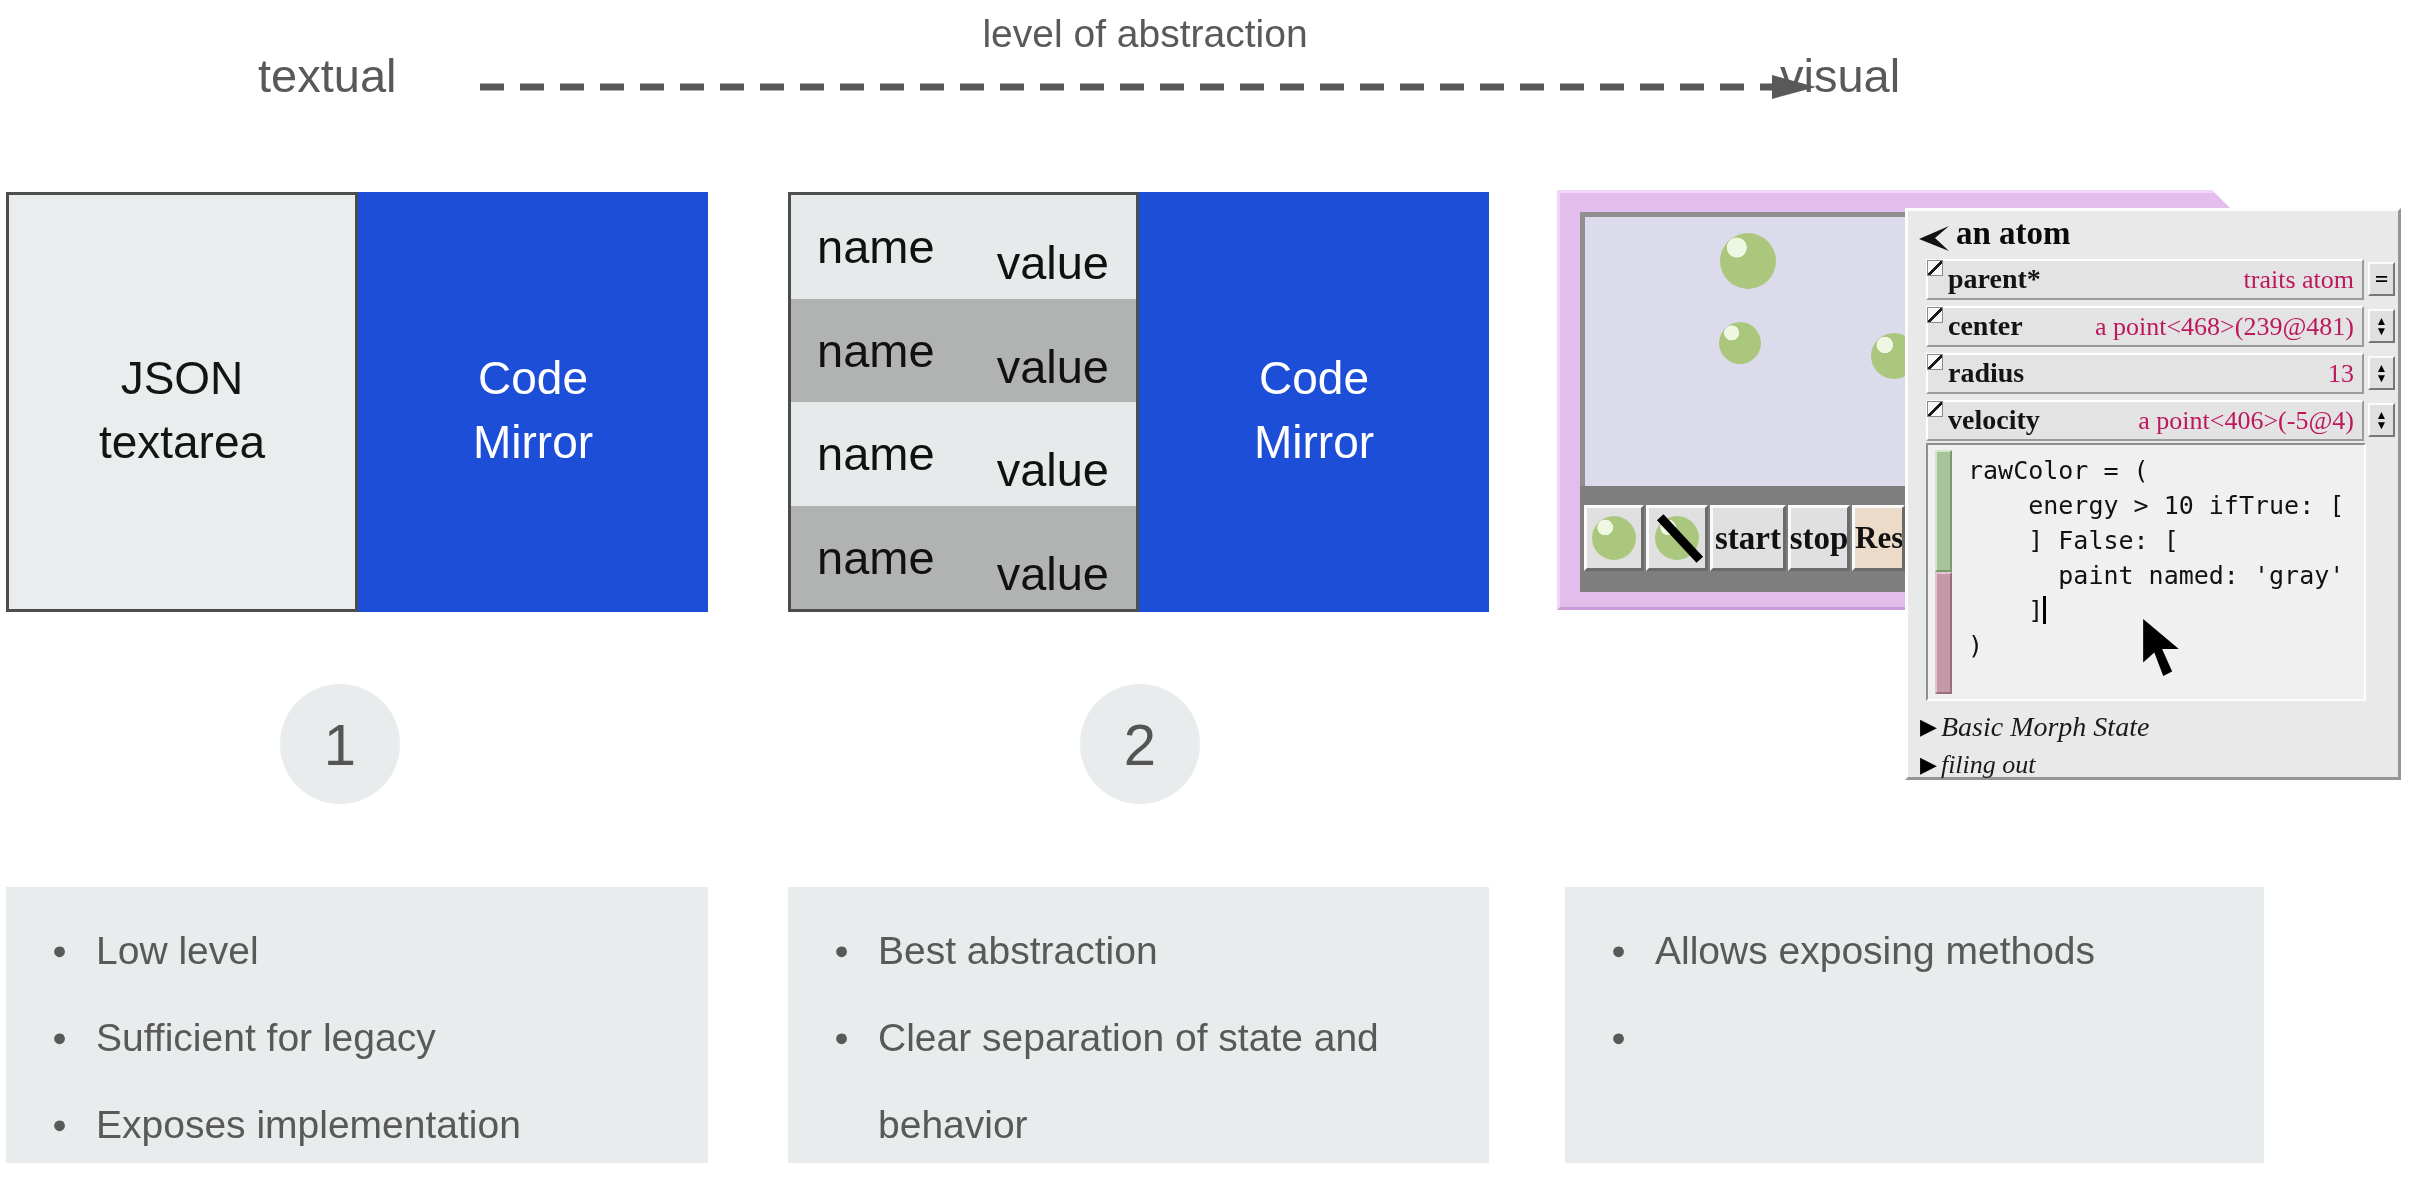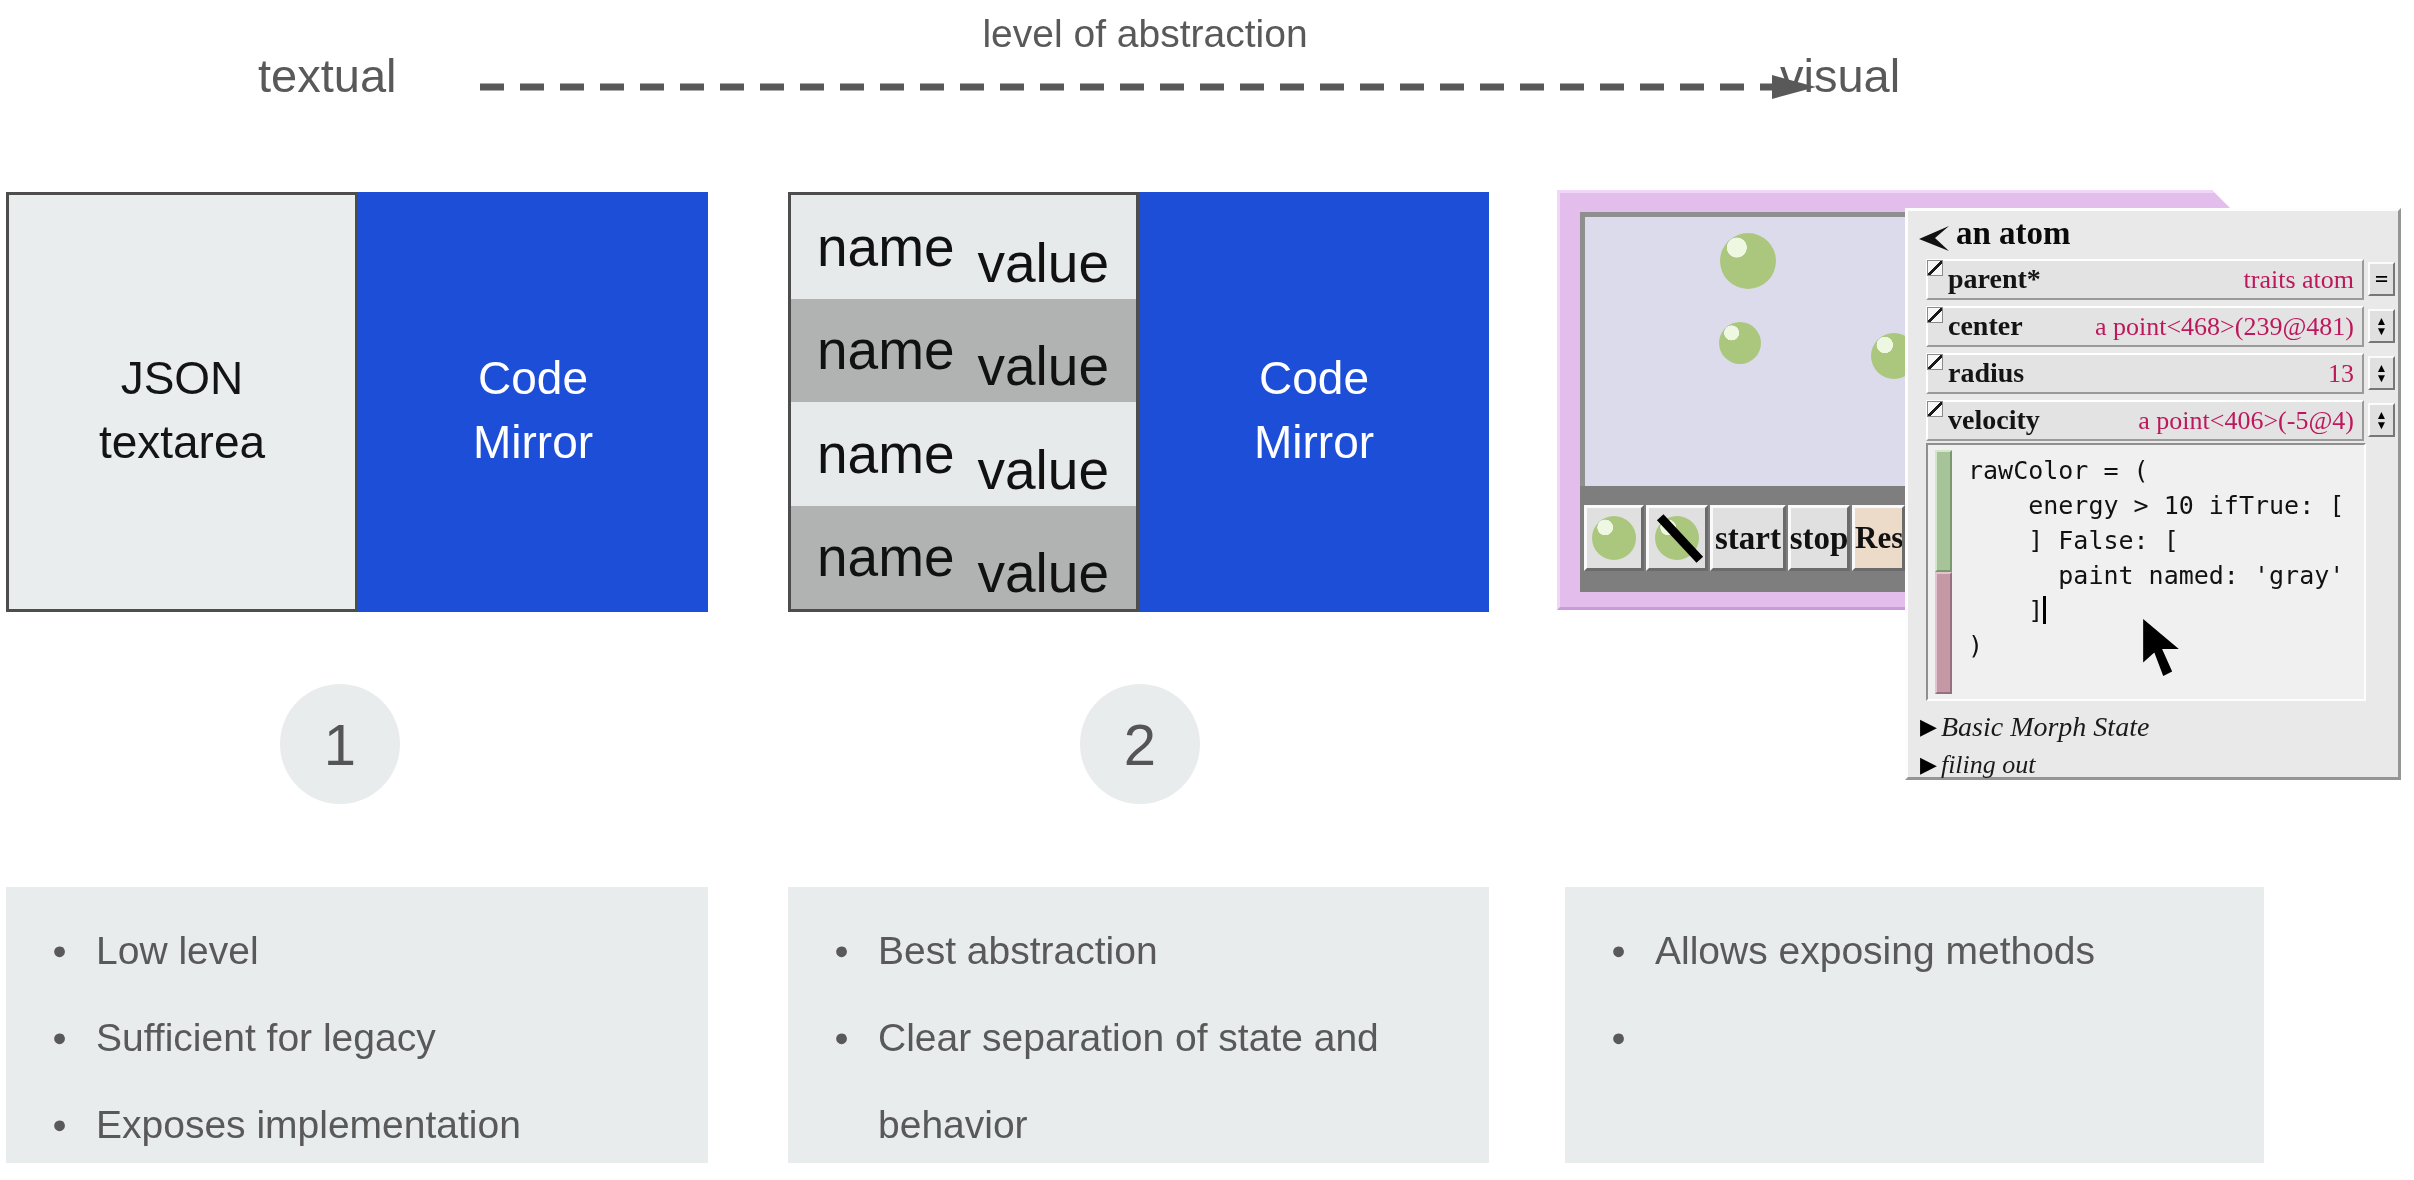--- a/index.html
+++ b/index.html
@@ -21,21 +21,21 @@
   .panel-label{font-size:46px;line-height:1.4;text-align:center;color:#141414;margin-top:16px;}
   .panel-dark .panel-label{color:#ffffff;}
   #box1-left{left:6px;top:192px;width:352px;height:420px;}
   #box1-left .panel-label{width:300px;}
   #box1-right{left:358px;top:192px;width:350px;height:420px;}
   #box2-right{left:1139px;top:192px;width:350px;height:420px;}
   .panel-dark .panel-label{width:230px;}
 
   #box2-table{position:absolute;left:788px;top:192px;width:351px;height:420px;
               border:3px solid #4d4d4d;box-sizing:border-box;display:flex;flex-direction:column;}
-  .trow{flex:1;display:flex;align-items:center;font-size:55px;color:#111;}
+  .trow{flex:1;display:flex;align-items:center;font-size:47px;color:#111;}
   .trow:nth-child(odd){background:#e6eaeb;}
   .trow:nth-child(even){background:#b1b3b3;}
   .trow .tname{margin-left:26px;}
   .trow .tvalue{margin-left:auto;margin-right:27px;margin-top:32px;}
 
   
   .badge{position:absolute;width:120px;height:120px;border-radius:50%;background:#e9eced;
          display:flex;align-items:center;justify-content:center;font-size:58px;color:#555;}
   #badge-1{left:280px;top:684px;}
   #badge-2{left:1080px;top:684px;}

